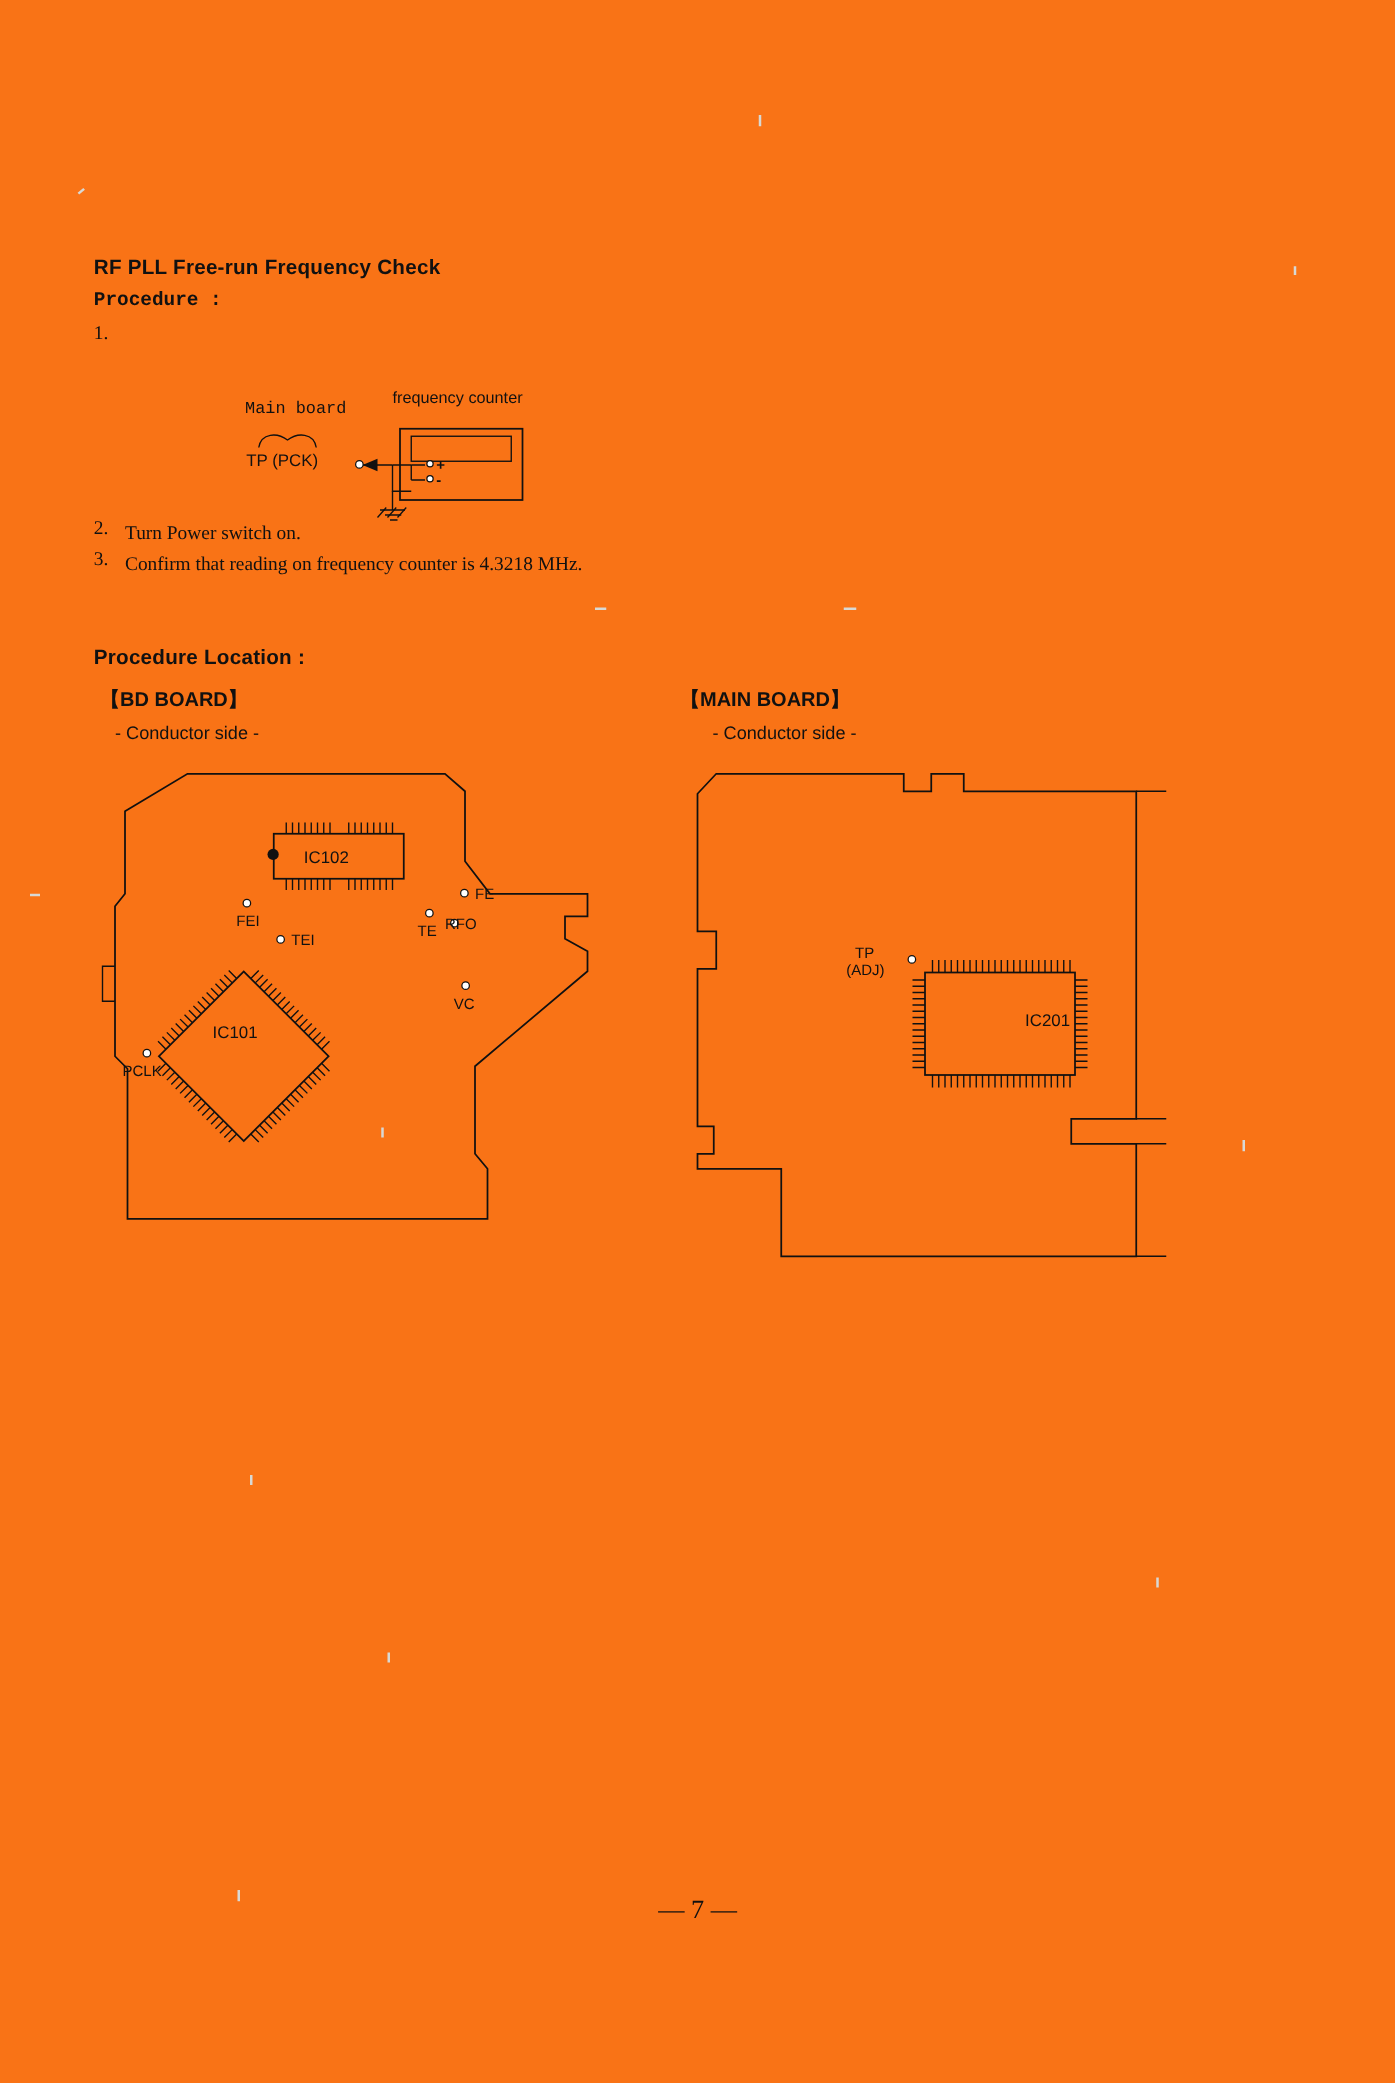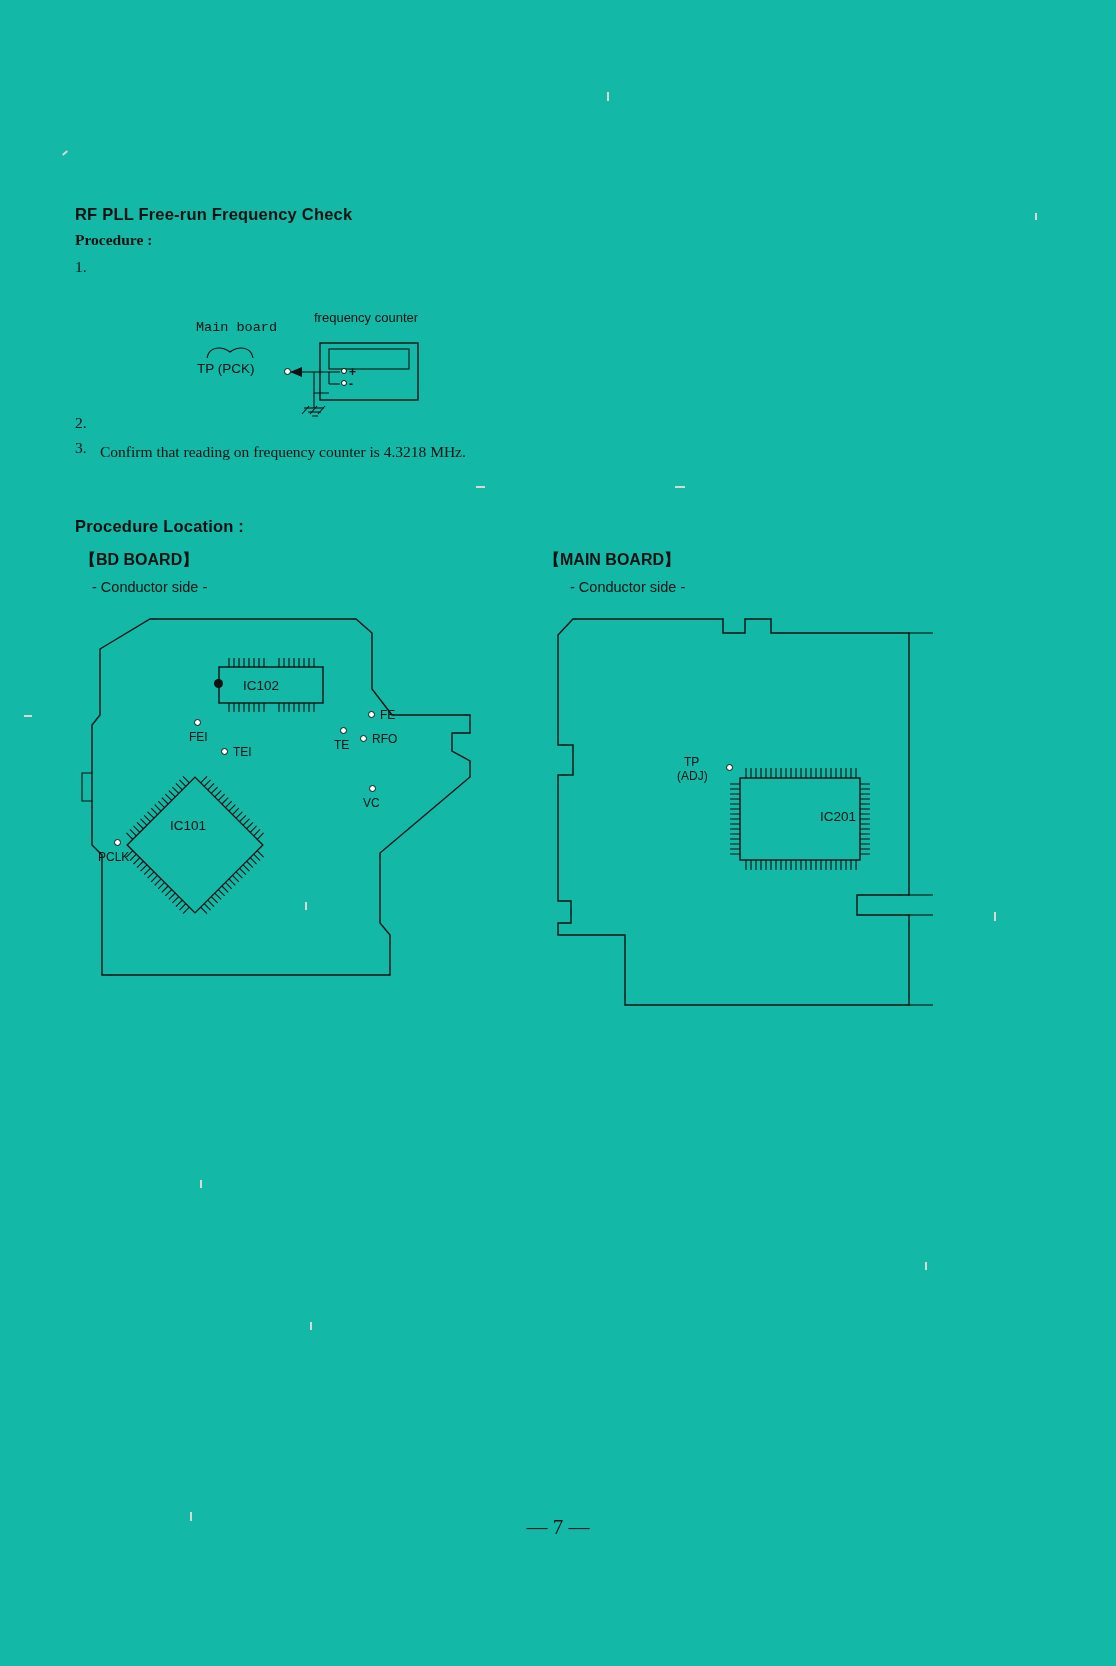--- a/index.html
+++ b/index.html
@@ -12,36 +12,36 @@
     height: 1666px;
     position: relative;
     font-family: "Liberation Sans", sans-serif;
     color: #111111;
     overflow: hidden;
   }
 
   .page {
     position: absolute;
     inset: 0;
-    background: #14b8a6;
+    background: #f97316;
   }
 
   
   .h-section {
     position: absolute;
     font-family: "Liberation Sans", sans-serif;
     font-weight: bold;
     font-size: 16.5px;
     letter-spacing: 0.2px;
     color: #111;
     white-space: nowrap;
   }
   .h-sub {
     position: absolute;
-    font-family: Liberation Serif, serif;
+    font-family: Liberation Mono, monospace;
     font-weight: bold;
     font-size: 15.5px;
     color: #111;
     white-space: nowrap;
   }
   .step-num {
     position: absolute;
     font-family: "Liberation Serif", serif;
     font-size: 15.5px;
     color: #111;
@@ -186,20 +186,21 @@
   </svg>
 
   <div class="pad" style="left:284px; top:368px;"></div>
 
   <div class="pad" style="left:341px; top:368px; width:6px; height:6px;"></div>
   <div class="pad" style="left:341px; top:380px; width:6px; height:6px;"></div>
   <div class="lbl-sm" style="left:349px; top:365px; font-weight:bold;">+</div>
   <div class="lbl-sm" style="left:349px; top:377px; font-weight:bold;">-</div>
 
   <div class="step-num" style="left:75px; top:414px;">2.</div>
+  <div class="step-text" style="left:100px; top:414px; width:427px;">Turn Power switch on.</div>
 
   <div class="step-num" style="left:75px; top:439px;">3.</div>
   <div class="step-text" style="left:100px; top:439px; width:427px;">Confirm that reading on frequency counter is 4.3218 MHz.</div>
 
   <div class="h-section" style="left:75px; top:517px;">Procedure Location :</div>
 
   <div class="board-title" style="left:80px; top:550px;">【BD BOARD】</div>
   <div class="board-sub" style="left:92px; top:579px;">- Conductor side -</div>
 
   <svg width="420" height="400" style="position:absolute; left:80px; top:605px;">
@@ -243,21 +244,21 @@
   <div class="pad" style="left:221px; top:748px;"></div>
   <div class="lbl-sm" style="left:233px; top:745px;">TEI</div>
 
   <div class="pad" style="left:368px; top:711px;"></div>
   <div class="lbl-sm" style="left:380px; top:708px;">FE</div>
 
   <div class="pad" style="left:340px; top:727px;"></div>
   <div class="lbl-sm" style="left:334px; top:738px;">TE</div>
 
   <div class="pad" style="left:360px; top:735px;"></div>
-  <div class="lbl-sm" style="left:372px; top:732px;">RFO</div>
+  <div class="lbl-sm" style="left:356px; top:732px;">RFO</div>
 
   <div class="pad" style="left:369px; top:785px;"></div>
   <div class="lbl-sm" style="left:363px; top:796px;">VC</div>
 
   <div class="pad" style="left:114px; top:839px;"></div>
   <div class="lbl-sm" style="left:98px; top:850px;">PCLK</div>
 
   <div class="board-title" style="left:544px; top:550px;">【MAIN BOARD】</div>
   <div class="board-sub" style="left:570px; top:579px;">- Conductor side -</div>
 

